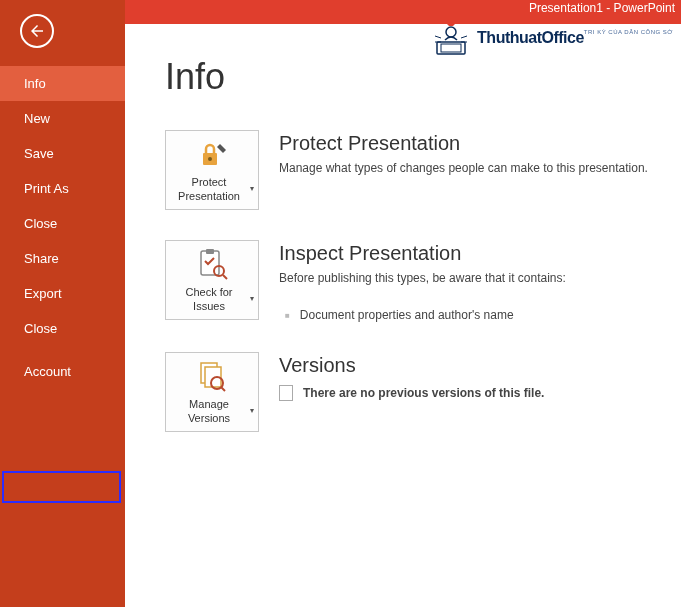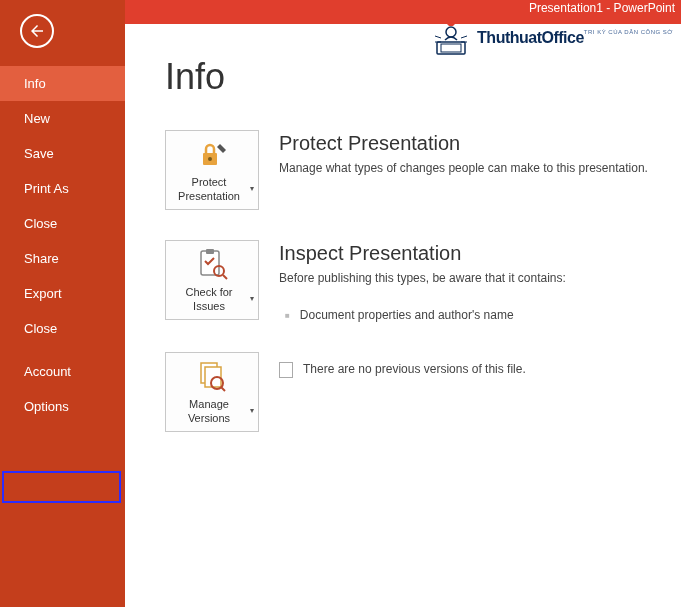--- a/index.html
+++ b/index.html
@@ -30,21 +30,21 @@
     .tile-icon { width: 34px; height: 34px; display: flex; align-items: center; justify-content: center; margin-bottom: 4px; }
     .tile-label { font-size: 11px; color: #333; text-align: center; line-height: 1.3; display: flex; align-items: center; gap: 2px; }
     .dropdown-arrow { font-size: 8px; color: #555; }
     
     .section-body { flex: 1; padding-top: 2px; }
     .section-title { font-size: 20px; color: #333; font-weight: 400; margin-bottom: 6px; }
     .section-desc { font-size: 12px; color: #444; }
     .bullet-list { margin-top: 23px; margin-left: 6px; }
     .bullet-item { display: flex; align-items: center; gap: 10px; font-size: 12px; color: #444; }
     .bullet-item::before { content: "■"; color: #bbb; font-size: 8px; }
-    .version-row { display: flex; gap: 10px; font-size: 12px; color: #444; margin-top: 8px; }
+    .version-row { display: flex; align-items: center; gap: 10px; font-size: 12px; color: #444; margin-top: 8px; font-weight: bold; }
     .version-row .doc-ico { width: 14px; height: 16px; border: 1px solid #aaa; position: relative; }
   </style>
 </head>
 <body>
 
 <div class="titlebar">
   <span class="titlebar-text">Presentation1 -  PowerPoint</span>
 </div>
 
 <div class="watermark">
@@ -74,21 +74,20 @@
   <div class="sidebar-item active">Info</div>
   <div class="sidebar-item">New</div>
   <div class="sidebar-item">Save</div>
   <div class="sidebar-item">Print As</div>
   <div class="sidebar-item">Close</div>
   <div class="sidebar-item">Share</div>
   <div class="sidebar-item">Export</div>
   <div class="sidebar-item">Close</div>
   <div class="sidebar-spacer"></div>
   <div class="sidebar-item">Account</div>
-  <div class="sidebar-item">Options</div>
   <div class="highlight-box"></div>
 </div>
 
 <div class="content">
   <h1 class="page-title">Info</h1>
 
   <div class="section">
     <div class="tile">
       <div class="tile-icon">
         <svg viewBox="0 0 34 34">
@@ -145,19 +144,20 @@
             <circle cx="22" cy="24" r="6" fill="none" stroke="#b84a2e" stroke-width="2"></circle>
             <line x1="26" y1="28" x2="30" y2="32" stroke="#b84a2e" stroke-width="2"></line>
           </svg>
       </div>
       <div class="tile-label">
         <span>Manage Versions</span>
         <span class="dropdown-arrow">▾</span>
       </div>
     </div>
     <div class="section-body">
+      <div class="section-title">Versions</div>
       <div class="version-row">
         <span class="doc-ico"></span>
         <span>There are no previous versions of this file.</span>
       </div>
     </div>
   </div>
 </div>
 
 </body></html>

